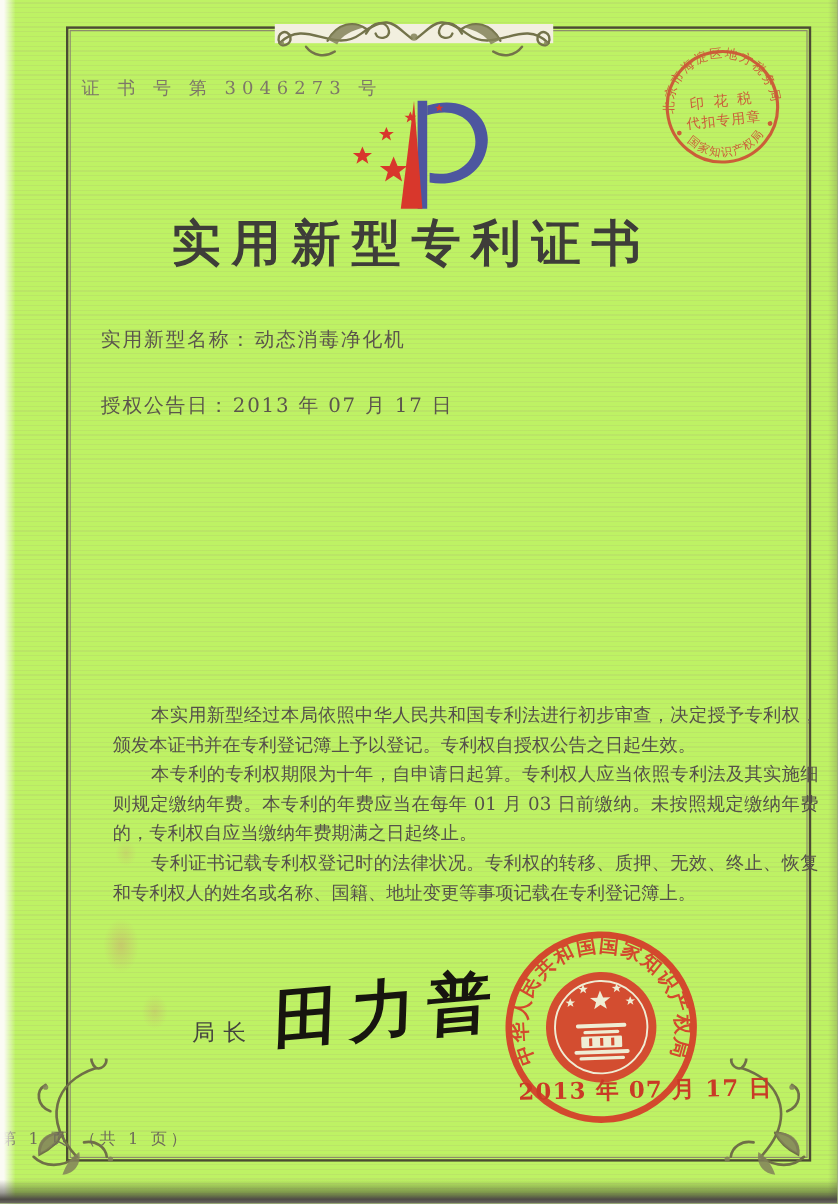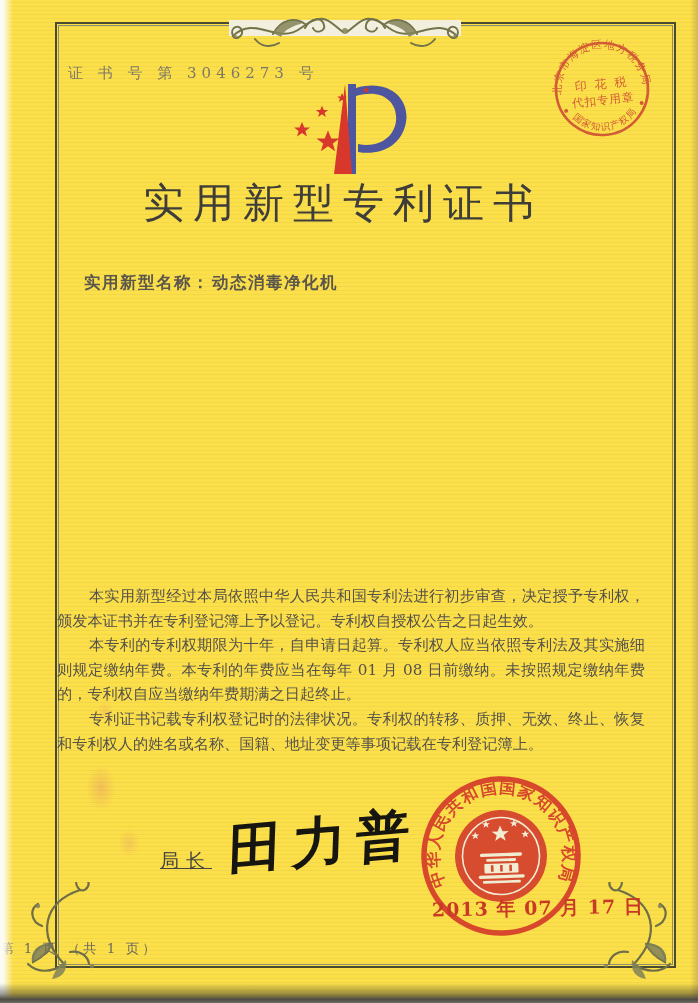--- a/index.html
+++ b/index.html
@@ -1,18 +1,18 @@
 <!DOCTYPE html>
 <html><head>
 <meta charset="utf-8">
 <style>
   html,body{margin:0;padding:0;background:#888;}
   .page{
     position:relative;width:698px;height:1003px;overflow:hidden;
-    background:#fde047;
+    background:#bef264;
     font-family:"DejaVu Serif","Liberation Serif",serif;
   }
   .texture{
     position:absolute;inset:0;pointer-events:none;
     background-image:repeating-linear-gradient(0deg,
       rgba(166,163,118,.16) 0px, rgba(166,163,118,.16) 1px,
       rgba(255,255,255,0) 1px, rgba(255,255,255,0) 4px);
   }
   .edge-left{position:absolute;left:0;top:0;bottom:0;width:13px;
     background:linear-gradient(90deg,#fbfbf4 25%,rgba(251,251,244,0));}
@@ -21,28 +21,28 @@
   .edge-bottom{position:absolute;left:0;right:0;bottom:0;height:20px;
     background:linear-gradient(180deg,rgba(58,56,50,0) 0%,rgba(58,56,50,.50) 55%,#4f4c46 82%,#6e6b64 100%);}
   .frame{position:absolute;left:55px;top:22px;width:617px;height:942px;
     border:2px solid #4b4b33;}
   .frame-inner{position:absolute;inset:1px;border:1px solid #8d8d6c;}
   .ornament{position:absolute;pointer-events:none;}
   .cert-no{position:absolute;left:68px;top:64px;font-size:15px;letter-spacing:5px;color:#7d7768;}
   .stamp{position:absolute;left:535px;top:22px;width:134px;height:134px;opacity:.88;}
   .logo{position:absolute;left:282px;top:82px;width:136px;height:94px;}
   .title{position:absolute;left:0;right:12px;top:176px;text-align:center;
-    font-size:41px;font-weight:400;letter-spacing:9px;color:#3e3d39;}
-  .fields{position:absolute;left:84px;top:272px;font-weight:bold;}
+    font-size:41px;font-weight:700;letter-spacing:9px;color:#3e3d39;}
+  .fields{position:absolute;left:84px;top:272px;}
   .field{height:54.6px;font-size:16.5px;letter-spacing:1.5px;color:#5b564c;white-space:nowrap;}
   .field .lbl{margin-right:2px;}
   .body-text{position:absolute;left:57px;top:584px;width:588px;
-    font-size:15.2px;line-height:24.6px;color:#55514a;text-align:justify;}
+    font-size:15.2px;line-height:24.6px;color:#55514a;text-align:justify;padding-left:37px;}
   .body-text p{margin:0;text-indent:2.1em;}
-  .sig-title{position:absolute;left:160px;top:848px;font-size:19px;letter-spacing:7px;color:#45443f;text-decoration:underline;}
+  .sig-title{position:absolute;left:160px;top:848px;font-size:19px;letter-spacing:7px;color:#45443f;}
   .sig-name{position:absolute;left:228px;top:806px;font-size:54px;font-weight:bold;
     letter-spacing:10px;color:#17150f;transform:rotate(-5deg) skewX(-7deg);
     font-family:"DejaVu Serif",serif;}
   .seal{position:absolute;left:412px;top:767px;width:178px;height:178px;opacity:.95;}
   .seal-date{position:absolute;left:432px;top:896px;width:160px;font-size:19px;font-weight:bold;
     color:#c93a26;letter-spacing:1px;white-space:nowrap;transform:rotate(-1deg);}
   .footer{position:absolute;left:0;right:0;top:940px;text-align:left;
     font-size:13.5px;letter-spacing:3px;color:#6e695b;}
   .smudge{position:absolute;pointer-events:none;}
   .smudge.s1{left:86px;top:765px;width:30px;height:46px;
@@ -167,25 +167,28 @@
       <use href="#star" transform="translate(46,60) scale(1.15)"></use>
     </g>
   </svg>
 
   <div class="title">实用新型专利证书</div>
 
   <div class="fields">
     <div class="field">
       <span class="lbl">实用新型名称：</span><span>动态消毒净化机</span>
     </div>
+    <div class="field">
+      <span class="lbl">授权公告日：</span><span>2013 年 07 月 17 日</span>
+    </div>
   </div>
 
   <div class="body-text">
     <p>本实用新型经过本局依照中华人民共和国专利法进行初步审查，决定授予专利权，颁发本证书并在专利登记簿上予以登记。专利权自授权公告之日起生效。</p>
-    <p>本专利的专利权期限为十年，自申请日起算。专利权人应当依照专利法及其实施细则规定缴纳年费。本专利的年费应当在每年 01 月 08 日前缴纳。未按照规定缴纳年费的，专利权自应当缴纳年费期满之日起终止。</p>
+    <p>本专利的专利权期限为十年，自申请日起算。专利权人应当依照专利法及其实施细则规定缴纳年费。本专利的年费应当在每年 01 月 03 日前缴纳。未按照规定缴纳年费的，专利权自应当缴纳年费期满之日起终止。</p>
     <p>专利证书记载专利权登记时的法律状况。专利权的转移、质押、无效、终止、恢复和专利权人的姓名或名称、国籍、地址变更等事项记载在专利登记簿上。</p>
   </div>
 
   <div class="smudge s1"></div>
   <div class="smudge s2"></div>
   <div class="smudge s3"></div>
 
   <div class="sig-title">局长</div>
   <div class="sig-name">田力普</div>
 

